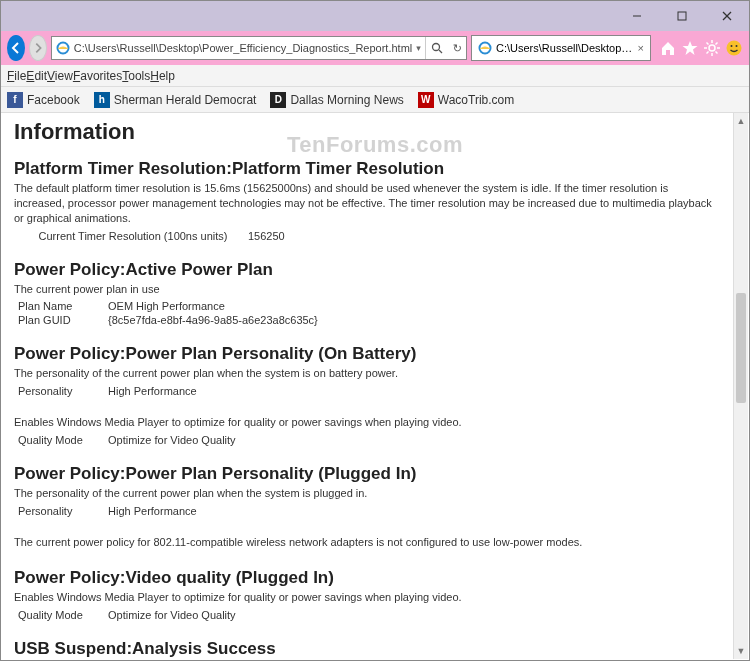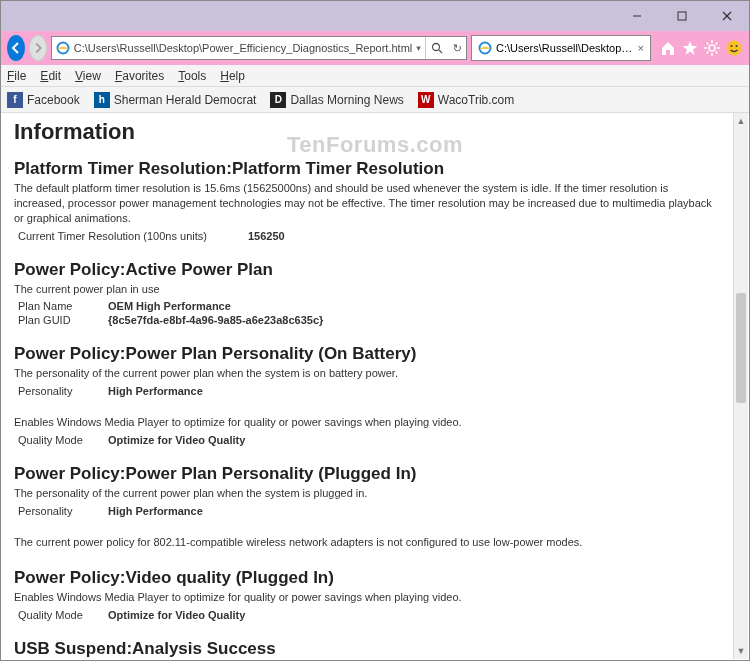--- a/index.html
+++ b/index.html
@@ -19,43 +19,43 @@
 .ie-icon { width: 14px; height: 14px; display: inline-flex; align-items: center; justify-content: center; }
 .addr-url { flex: 1; color: #444; white-space: nowrap; overflow: hidden; }
 .search-btn { width: 24px; height: 22px; display: flex; align-items: center; justify-content: center; border-left: 1px solid #ccc; }
 .tab { height: 26px; background: #fff; border: 1px solid #888; display: flex; align-items: center; padding: 0 6px; gap: 4px; font-size: 11px; max-width: 180px; }
 .tab-title { white-space: nowrap; overflow: hidden; text-overflow: ellipsis; flex: 1; }
 .tab-close { color: #666; }
 .spacer { flex: 1; }
 .tb-icon { width: 20px; height: 20px; color: #fff; display: flex; align-items: center; justify-content: center; font-size: 16px; }
 
 
-.menubar { height: 22px; background: #f4f4f4; border-bottom: 1px solid #ddd; display: flex; align-items: center; padding: 0 6px; gap: 14px; font-size: 12px; color: #333; }
+.menubar { height: 22px; background: #f4f4f4; border-bottom: 1px solid #ddd; display: flex; align-items: center; padding: 0 6px; font-size: 12px; color: #333; }
 .menubar span u { text-decoration: underline; }
 
 
 .favbar { height: 26px; background: #f4f4f4; border-bottom: 1px solid #ddd; display: flex; align-items: center; padding: 0 6px; gap: 14px; font-size: 12px; color: #333; }
 .favitem { display: flex; align-items: center; gap: 4px; }
 .favicon { width: 16px; height: 16px; display: flex; align-items: center; justify-content: center; font-size: 10px; font-weight: bold; color: #fff; }
 .fb { background: #3b5998; }
 .shd { background: #005a9c; }
 .dmn { background: #222; }
 .wt { background: #b00; }
 
 
 .viewport { position: absolute; top: 112px; left: 1px; right: 16px; bottom: 1px; overflow: hidden; background: #fff; }
 .content { padding: 4px 12px 12px 12px; font-family: "Segoe UI","Helvetica Neue",Arial,sans-serif; color: #222; }
 .h1 { font-size: 22px; font-weight: bold; margin: 2px 0 14px 0; }
 .section { margin-bottom: 18px; }
 .sec-title { font-size: 17px; font-weight: bold; margin-bottom: 2px; }
 .sec-desc { font-size: 11px; color: #333; margin-bottom: 4px; line-height: 1.35; }
 .kv { font-size: 11px; color: #333; padding-left: 4px; margin-top: 2px; }
 .kv .k { display: inline-block; min-width: 90px; }
-.kv .v { font-weight: bold; }
-.kv-wide .k { min-width: 230px; }
+.kv .v { font-weight: normal; }
+.kv-wide .k { min-width: 230px; text-align: center; }
 
 
 .vscroll { position: absolute; right: 1px; top: 112px; bottom: 1px; width: 15px; background: #f0f0f0; border-left: 1px solid #ddd; }
 .vscroll .arrow { height: 16px; background: #f0f0f0; color: #777; font-size: 9px; display: flex; align-items: center; justify-content: center; }
 .vscroll .thumb { position: absolute; left: 2px; right: 2px; top: 180px; height: 110px; background: #c8c8c8; border-radius: 2px; }
 
 
 .watermark { position: absolute; top: 131px; left: 50%; transform: translateX(-50%); font-size: 22px; font-weight: bold; color: rgba(180,180,180,0.6); text-shadow: 0 1px 2px rgba(255,255,255,0.7); pointer-events: none; letter-spacing: 0.5px; }
 </style>
 </head>

